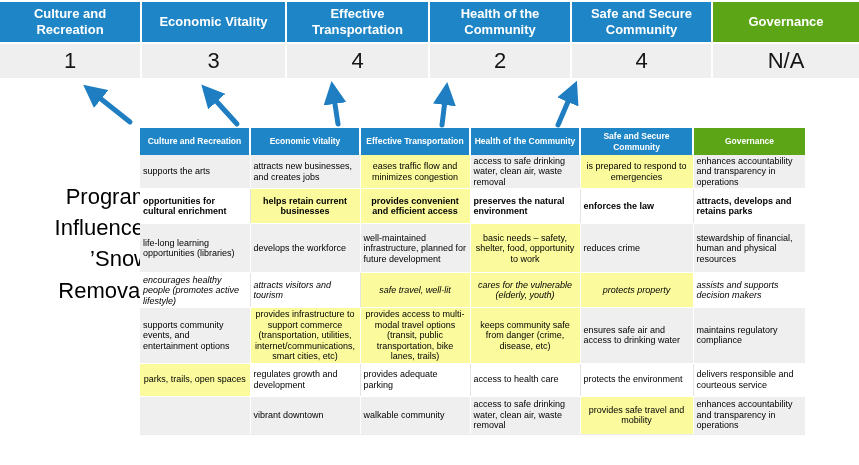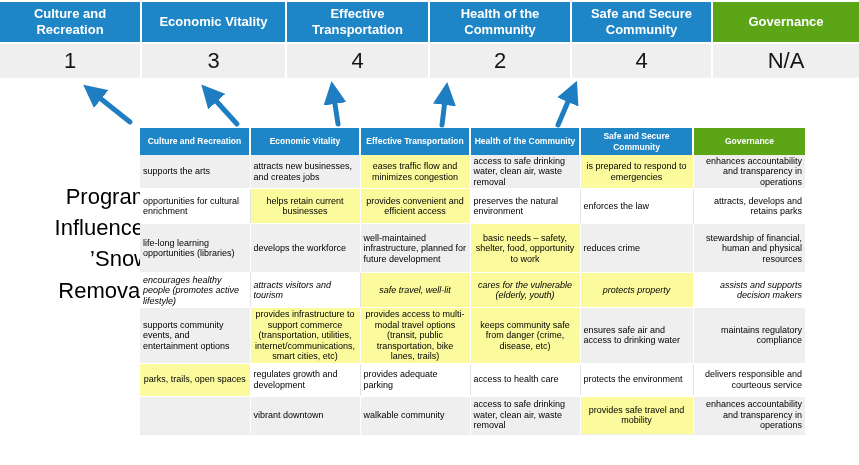--- a/index.html
+++ b/index.html
@@ -57,21 +57,21 @@
   }
   table.matrix th.green{background:var(--green);border-right:none;}
   table.matrix td{
     font-size:9px;line-height:1.16;padding:1px 3px;
     vertical-align:middle;color:#000;
     border-right:1px solid #fff;border-bottom:1px solid #fff;
   }
   table.matrix td.band0{background:#ffffff;border-right-color:#e4e4e4;}
   table.matrix td.band1{background:var(--band);}
   table.matrix td.hl{background:var(--hl);text-align:center;}
-  table.matrix td:last-child{border-right:none;text-align:right;}
+  table.matrix td:last-child{border-right:none;}
   table.matrix tr:last-child td{border-bottom:1px solid #ececec;}
 </style>
 </head>
 <body>
 
 <div class="summary">
   <div style="display:contents"><div class="sum-h blue">Culture and Recreation</div><div class="sum-h blue">Economic Vitality</div><div class="sum-h blue">Effective Transportation</div><div class="sum-h blue">Health of the Community</div><div class="sum-h blue">Safe and Secure Community</div><div class="sum-h green">Governance</div></div>
   <div style="display:contents"><div class="sum-s">1</div><div class="sum-s">3</div><div class="sum-s">4</div><div class="sum-s">2</div><div class="sum-s">4</div><div class="sum-s">N/A</div></div>
 </div>
 
@@ -111,21 +111,21 @@
     </thead>
   <tbody>
       <tr style="height: 33px;">
         <td class="band1">supports the arts</td>
         <td class="band1">attracts new businesses, and creates jobs</td>
         <td class="hl">eases traffic flow and minimizes congestion</td>
         <td class="band1">access to safe drinking water, clean air, waste removal</td>
         <td class="hl">is prepared to respond to emergencies</td>
         <td class="band1">enhances accountability and transparency in operations</td>
       </tr>
-      <tr style="height: 35px;">
+      <tr style="height: 35px; font-weight: bold;">
         <td class="band0">opportunities for cultural enrichment</td>
         <td class="hl">helps retain current businesses</td>
         <td class="hl">provides convenient and efficient access</td>
         <td class="band0">preserves the natural environment</td>
         <td class="band0">enforces the law</td>
         <td class="band0">attracts, develops and retains parks</td>
       </tr>
       <tr style="height: 49px;">
         <td class="band1">life-long learning opportunities (libraries)</td>
         <td class="band1">develops the workforce</td>

